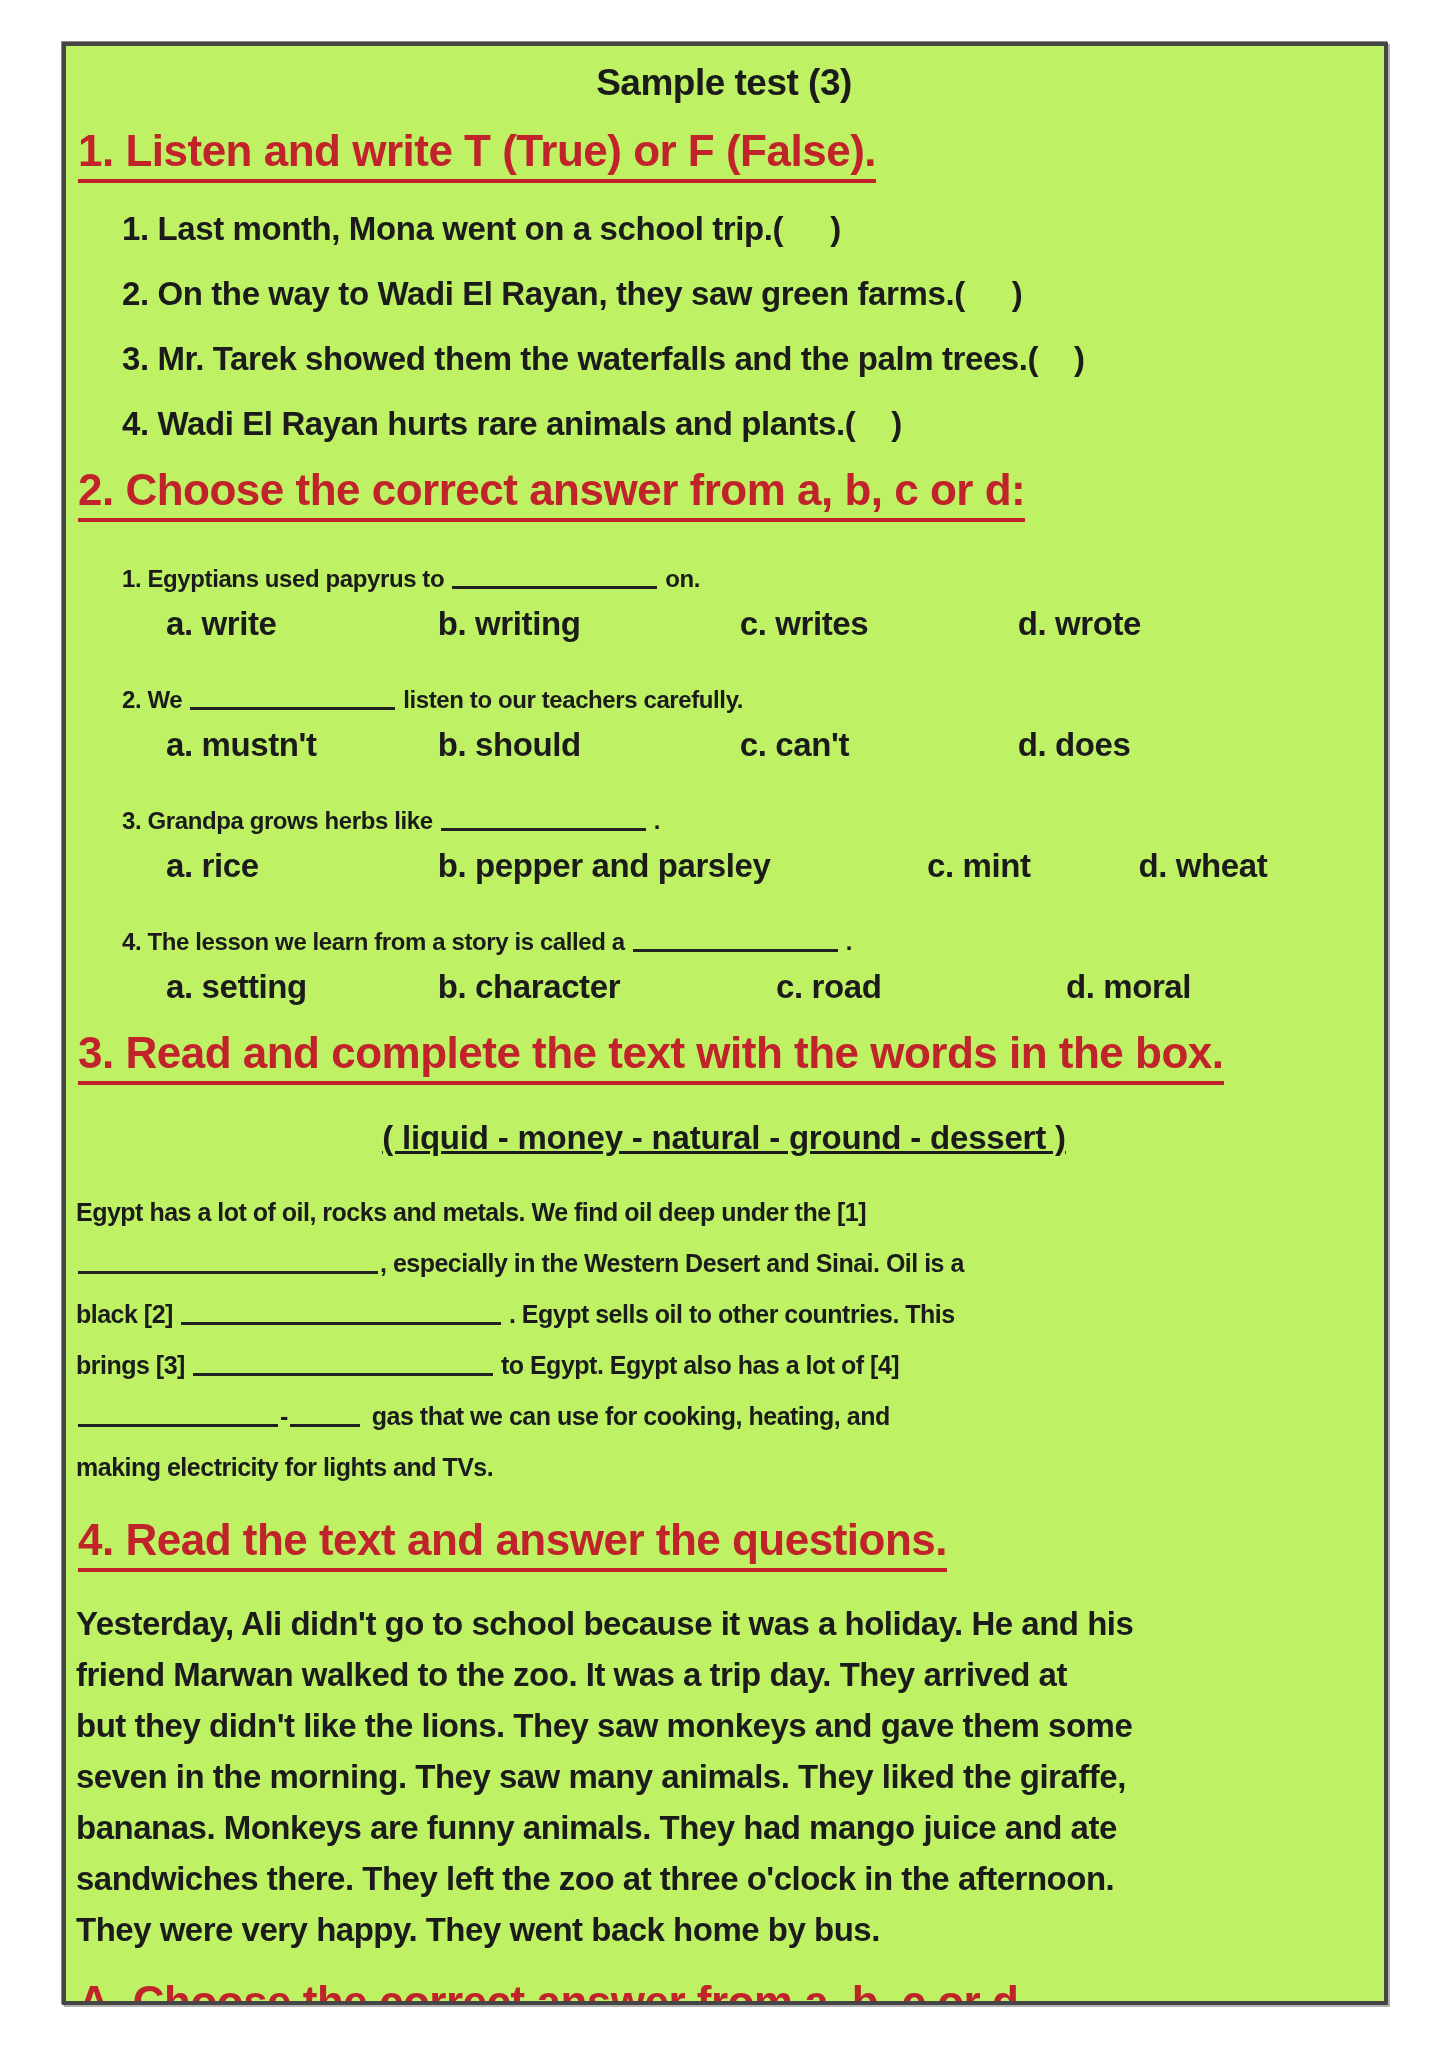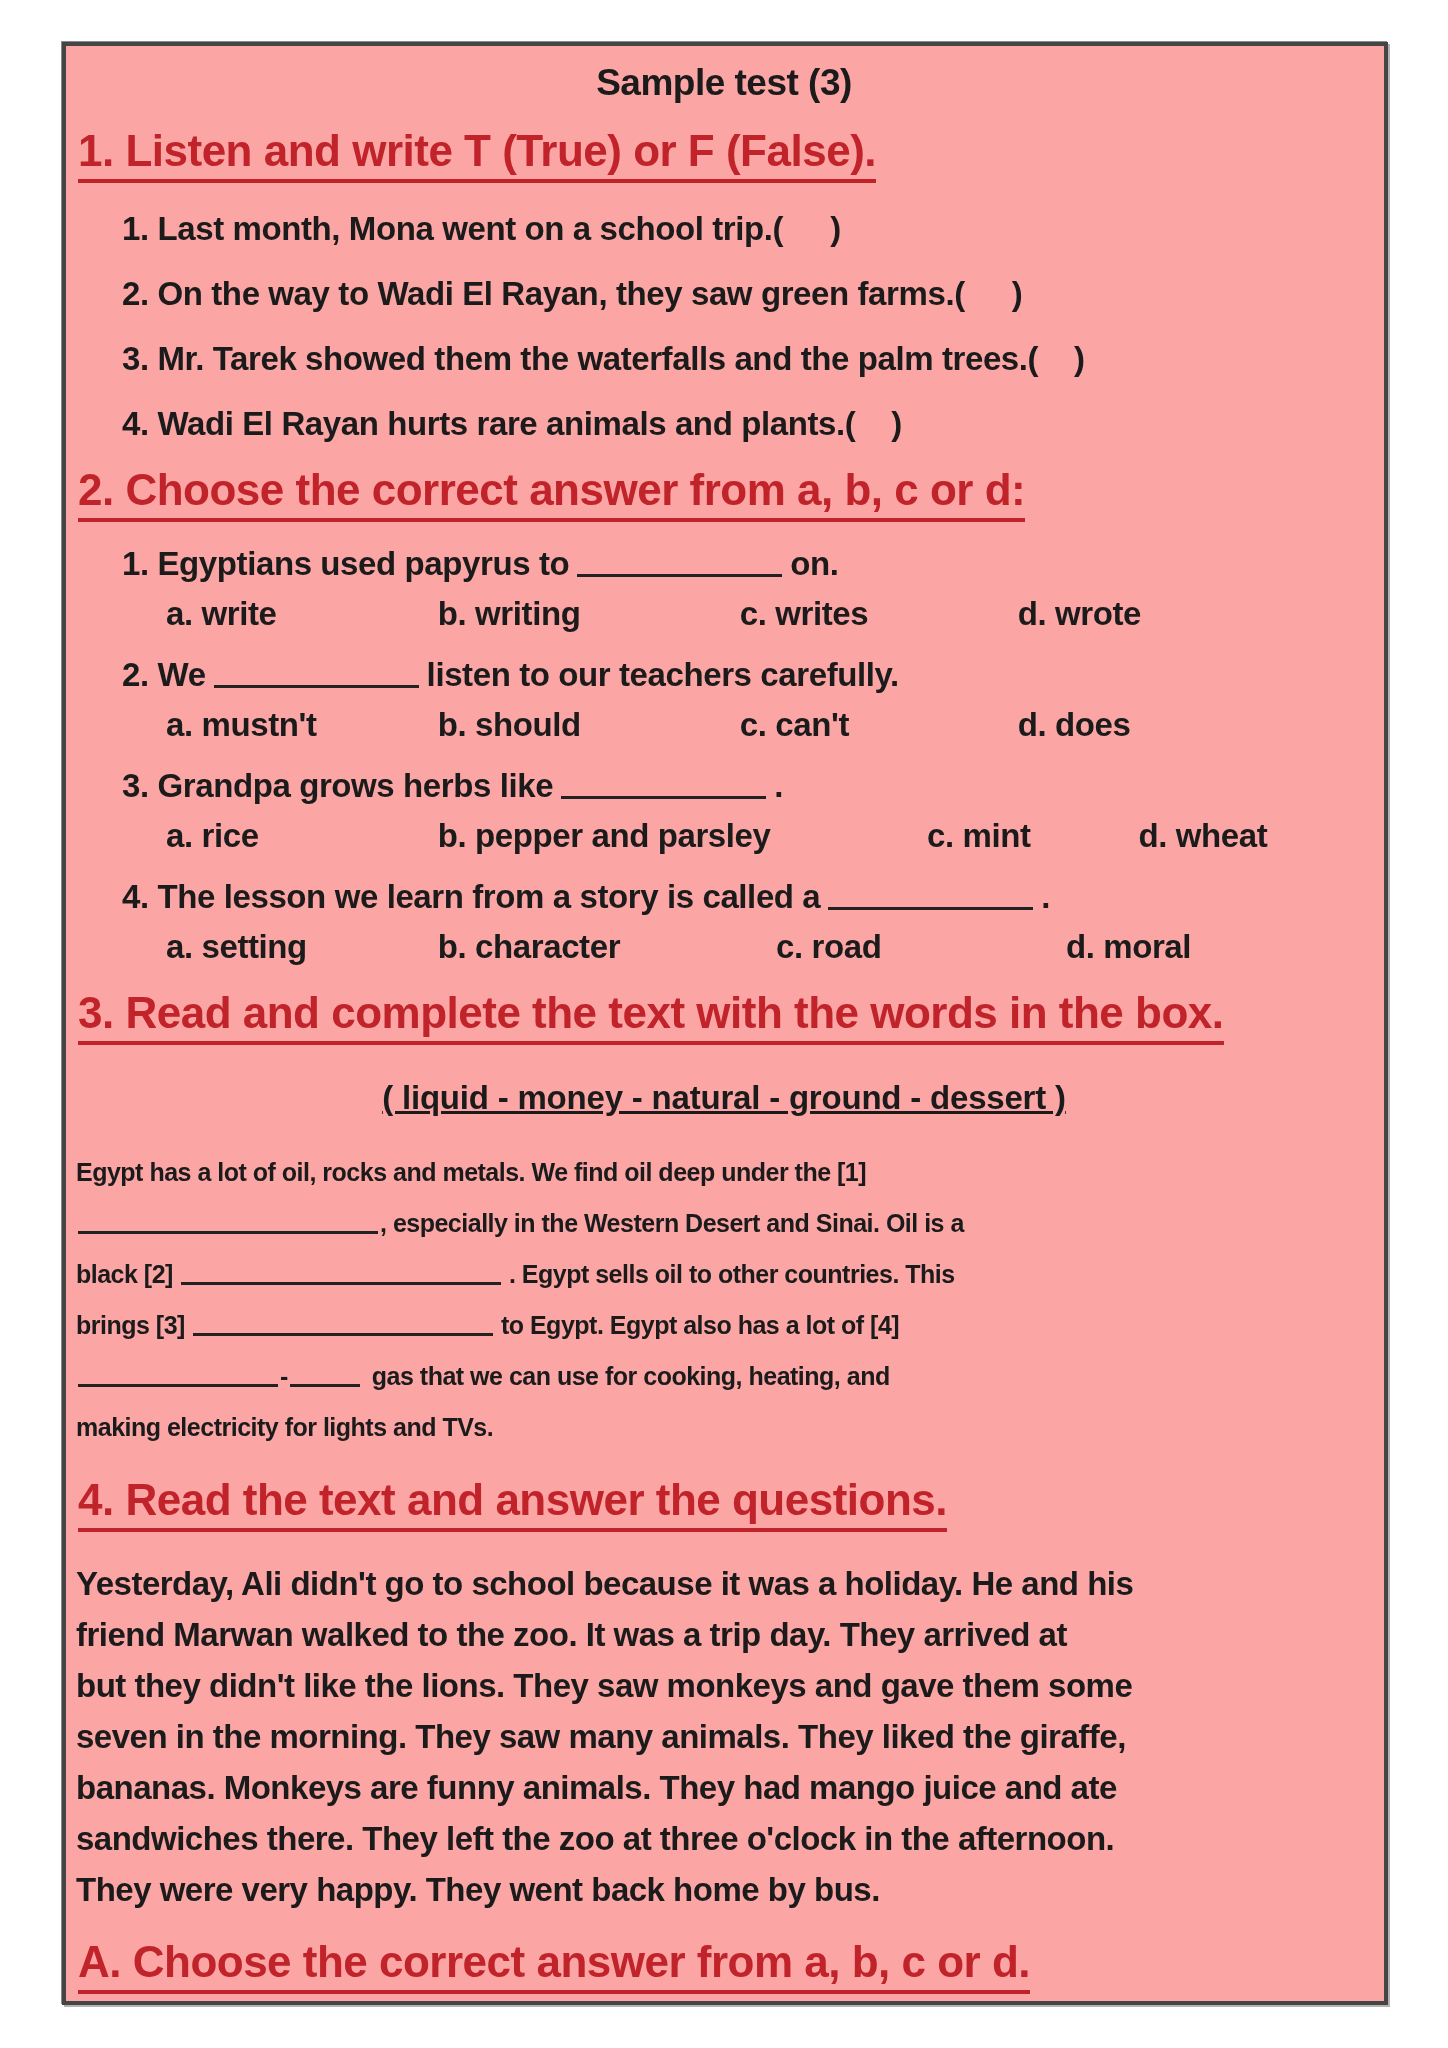--- a/index.html
+++ b/index.html
@@ -2,40 +2,40 @@
 <html><head>
 <meta charset="utf-8">
 <style>
   html,body{margin:0;padding:0;}
   body{
     width:1448px;height:2048px;background:#ffffff;position:relative;
     font-family:"Liberation Sans", sans-serif;font-weight:700;color:#1b1b1b;
   }
   .sheet{
     position:absolute;left:62px;top:42px;width:1326px;height:1963px;
-    box-sizing:border-box;border:4px solid #454545;background:#fca5a5;
+    box-sizing:border-box;border:4px solid #454545;background:#bef264;
     box-shadow:2px 2px 0 rgba(0,0,0,0.30), -1px -1px 0 #8a8a8a;
     padding:8px 10px 0 8px;overflow:hidden;
   }
   .title{
     text-align:center;font-size:37px;letter-spacing:-0.5px;margin-top:8px;
   }
   .sec-heading{margin:22px 0 0 4px;font-size:44px;letter-spacing:-0.5px;}
   .sec-heading .ht{
     color:#c1232a;display:inline-block;border-bottom:4px solid #c1232a;padding-bottom:3px;
   }
   .tf-list{margin-top:6px;}
   .tf-item{
     display:flex;align-items:baseline;
     padding-left:48px;padding-right:20px;margin-top:27px;font-size:33px;letter-spacing:-0.4px;
     white-space:pre;
   }
   .tf-answer{white-space:pre;letter-spacing:2px;}
   .q-line{
-    padding-left:48px;margin-top:22px;font-size:33px;letter-spacing:-0.4px;white-space:nowrap;
+    padding-left:48px;margin-top:34px;font-size:24px;letter-spacing:-0.4px;white-space:nowrap;
   }
   .blank{
     display:inline-block;border-bottom:3px solid #222;height:30px;vertical-align:baseline;
     margin:0 8px -2px 8px;
   }
   .b205{width:205px;} .b195{width:195px;}
   .b300{width:300px;} .b320{width:320px;} .b200{width:200px;} .b70{width:70px;}
   .blank.tight{margin-left:2px;margin-right:2px;}
   .opt-row{
     display:grid;padding-left:92px;margin-top:12px;font-size:33px;letter-spacing:-0.4px;white-space:nowrap;

